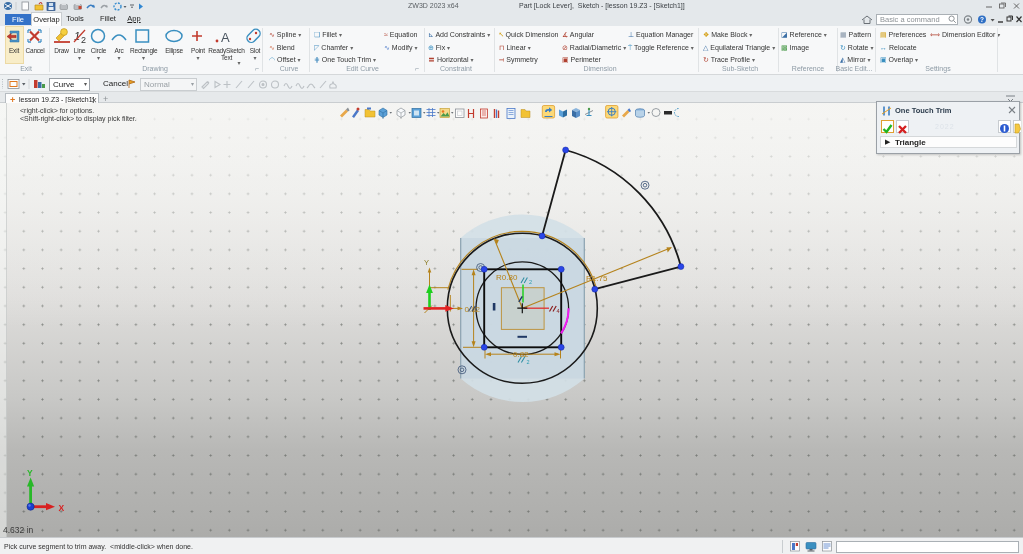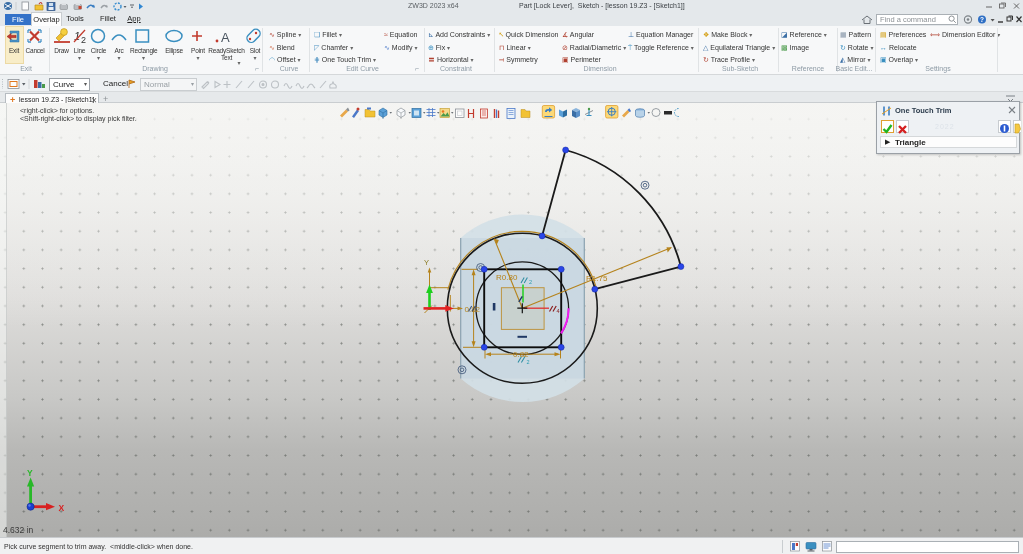--- a/index.html
+++ b/index.html
@@ -76,21 +76,21 @@
   </div>
   <div id="tabrow">
     <div class="rtab" style="left:5px; width:26px; top:1.5px; height:11px; line-height:11px; background:#3472c8; color:#fff;">File</div>
     <div class="rtab" style="left:31px; width:31px; background:#fdfdfd; border:1px solid #c9cdd0; border-bottom:none; color:#1a1a1a;">Overlap</div>
     <div class="rtab" style="left:63px; width:24px;">Tools</div>
     <div class="rtab" style="left:93px; width:30px;">Fillet</div>
     <div class="rtab" style="left:123px; width:22px;text-decoration:underline;">App</div>
     <svg class="abs" style="left:860px; top:2px;" width="14" height="11" viewBox="0 0 14 11">
       <path d="M2 6 l5 -4 5 4 M4 5.5 v4 h6 v-4" fill="none" stroke="#6a7076" stroke-width="1"></path>
     </svg>
-    <div class="abs" style="left:876px; top:1.5px; width:82px; height:11px; background:#fff; border:1px solid #aab0b5; font-size:7.5px; color:#8d9296; line-height:10px; padding-left:3px;">Find a command</div>
+    <div class="abs" style="left:876px; top:1.5px; width:82px; height:11px; background:#fff; border:1px solid #aab0b5; font-size:7.5px; color:#8d9296; line-height:10px; padding-left:3px;">Basic a command</div>
     <svg class="abs" style="left:948px; top:3px;" width="9" height="9" viewBox="0 0 9 9">
         <circle cx="3.6" cy="3.6" r="2.6" fill="none" stroke="#8d9296" stroke-width="1"></circle>
         <path d="M5.6 5.6 l2.2 2.2" stroke="#8d9296" stroke-width="1"></path>
       </svg>
     <svg class="abs" style="left:963px; top:3px;" width="60" height="10" viewBox="0 0 60 10">
       <circle cx="5" cy="4.5" r="3.6" fill="none" stroke="#7d8388" stroke-width="1.1"></circle>
         <circle cx="5" cy="4.5" r="1.3" fill="#7d8388"></circle>
       <circle cx="19" cy="4.5" r="4" fill="#2f6fc4"></circle>
         <text x="19" y="7" font-size="6.5" fill="#fff" text-anchor="middle" font-weight="bold">?</text>
       <path d="M26.5 4 l2.5 3 2.5 -3" fill="#555" stroke="none" transform="scale(0.8) translate(8,1)"></path>

